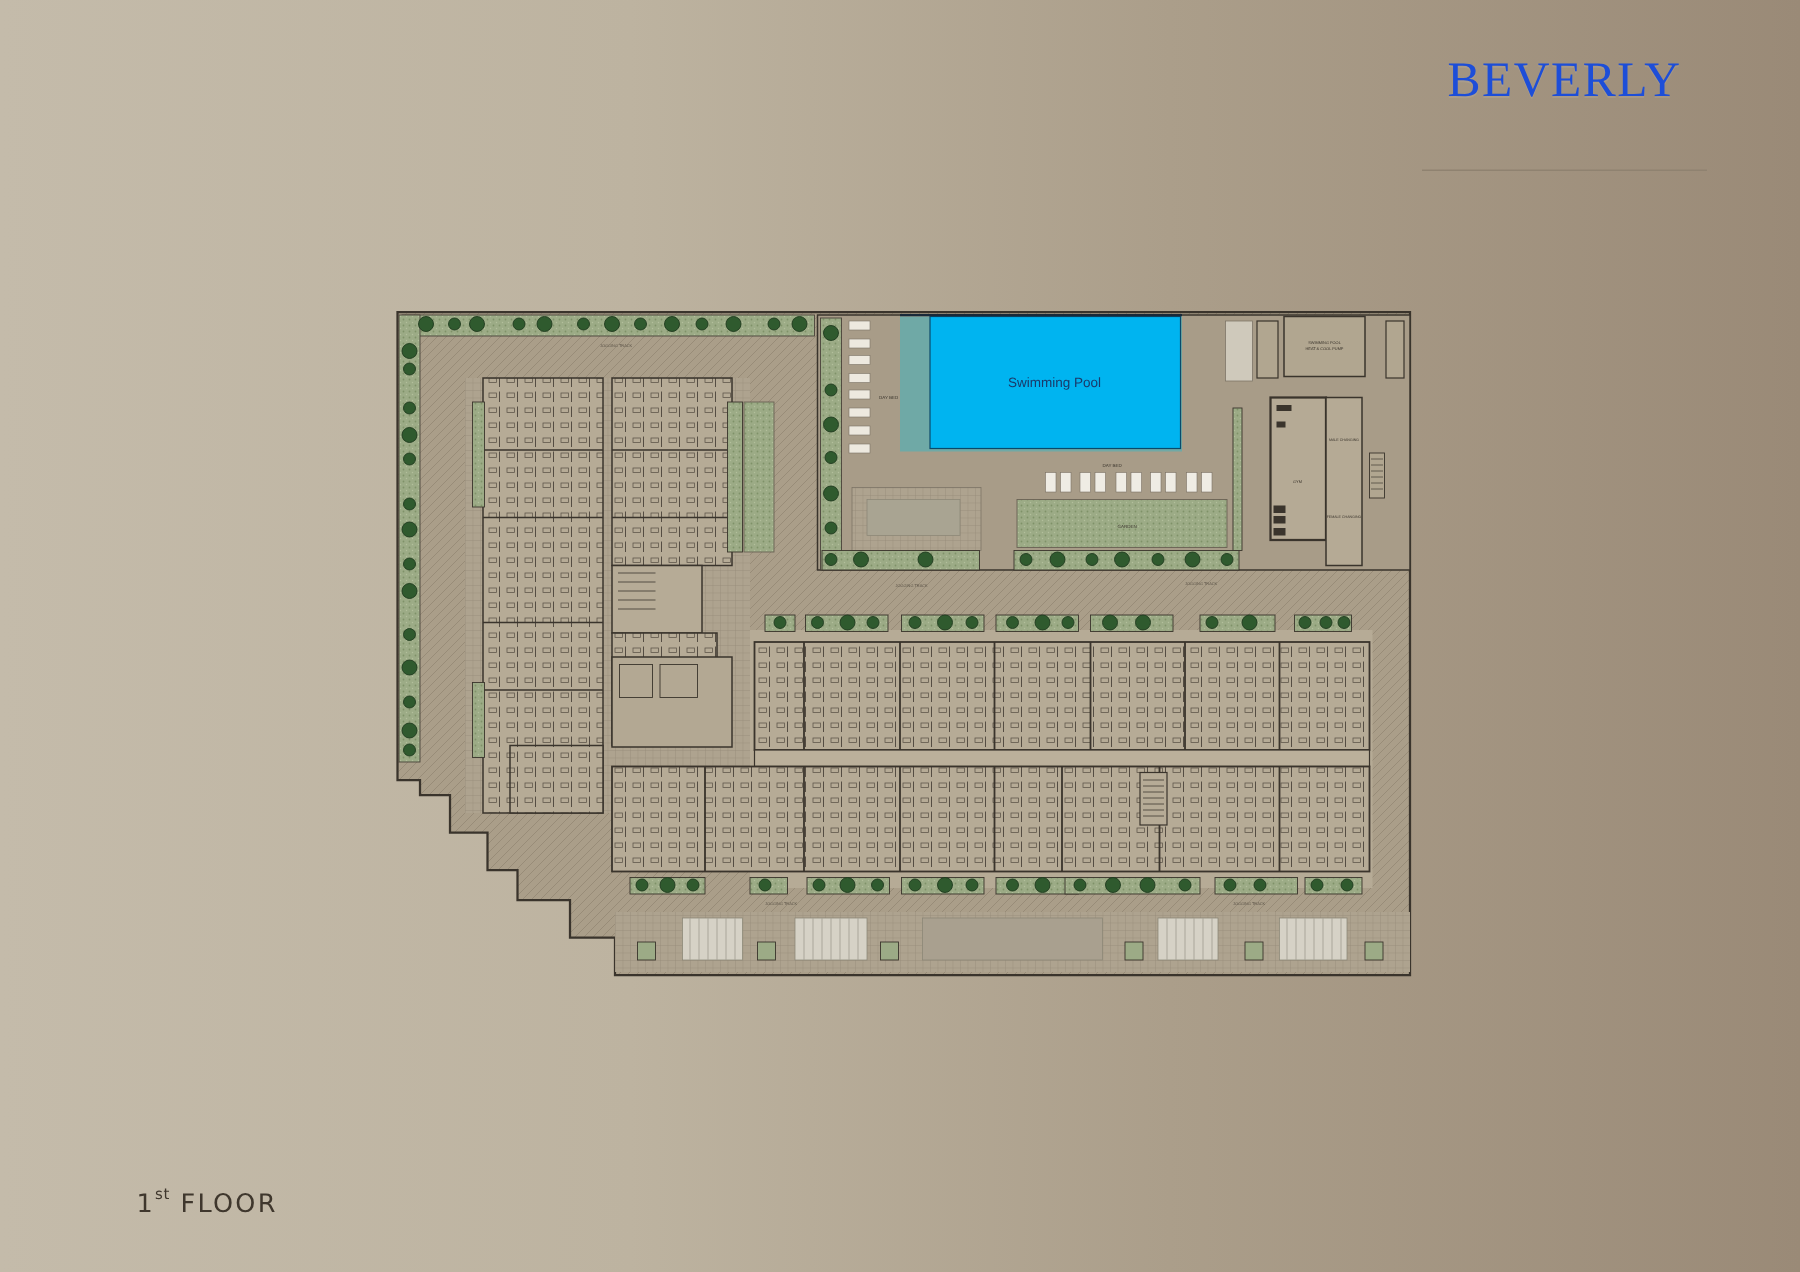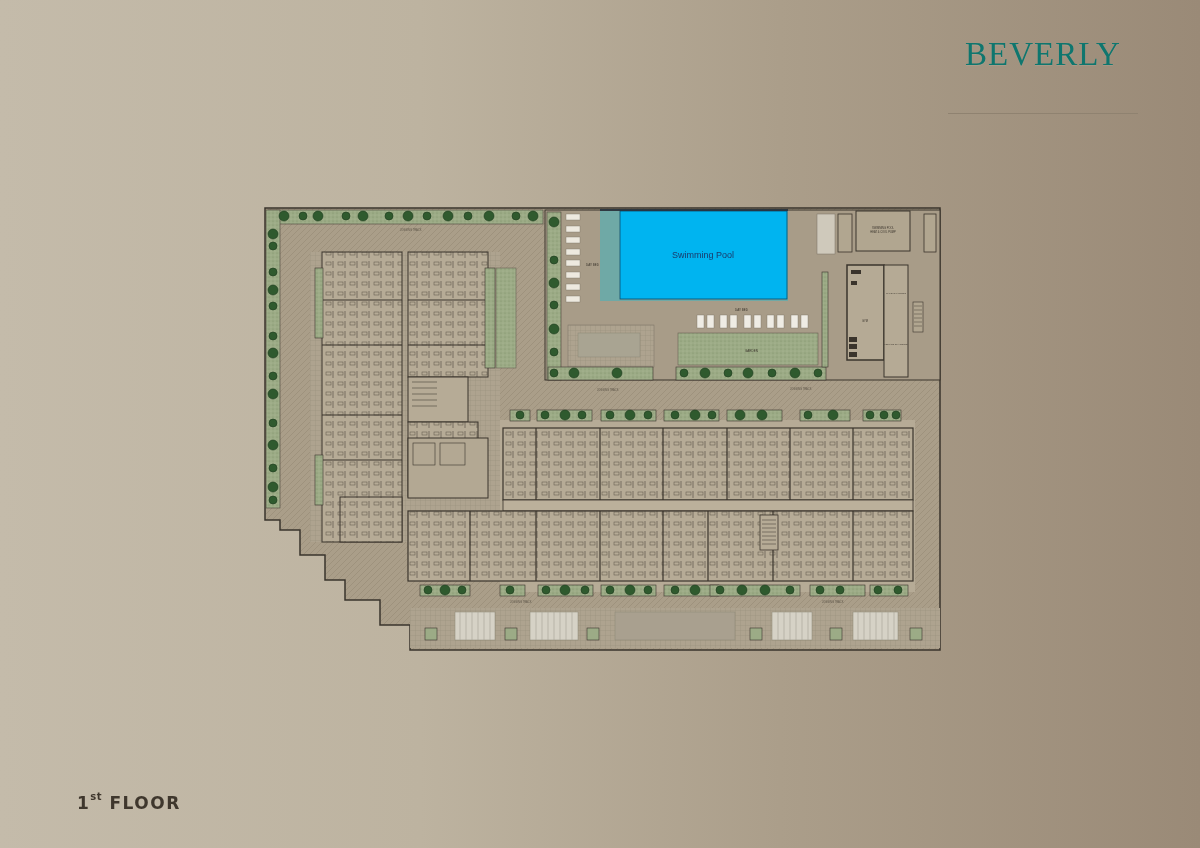--- a/index.html
+++ b/index.html
@@ -3,31 +3,31 @@
 <meta charset="utf-8">
 <style>
   html, body { margin:0; padding:0; }
   body {
     width:1200px; height:848px; overflow:hidden; position:relative;
     background: linear-gradient(90deg, #c4bbaa 0%, #bdb3a0 35%, #ab9e8a 65%, #9a8a77 100%);
     font-family: "Liberation Sans", sans-serif;
   }
   .brand {
     position:absolute; left:948px; top:34px; width:190px; text-align:center;
-    font-family: "Liberation Serif", serif; color:#0f766e;
+    font-family: "Liberation Serif", serif; color:#1d4ed8;
     font-size:33px; line-height:40px; letter-spacing:1px; font-weight:normal;
     text-shadow: 0 1px 0 rgba(255,255,255,0.08);
   }
   .brand .line { display:block; }
   .brand-rule {
     position:absolute; left:948px; top:113px; width:190px; height:1px; background:#8f8270;
   }
   .floor-label {
-    position:absolute; left:77px; top:793px; color:#3f372d;
-    font-family: "DejaVu Sans", sans-serif; font-weight:bold; font-size:17px; letter-spacing:1.5px;
+    position:absolute; left:91px; top:793px; color:#3f372d;
+    font-family: "DejaVu Sans", sans-serif; font-weight:normal; font-size:17px; letter-spacing:1.5px;
   }
   .floor-label sup { font-size:10px; position:relative; top:-2px; letter-spacing:0.5px; }
   .plan { position:absolute; left:0; top:0; width:1200px; height:848px; }
   .plan text { font-family: "Liberation Sans", sans-serif; }
 </style>
 </head>
 <body>
 
 <div class="brand">
   <span class="line">BEVERLY</span>

